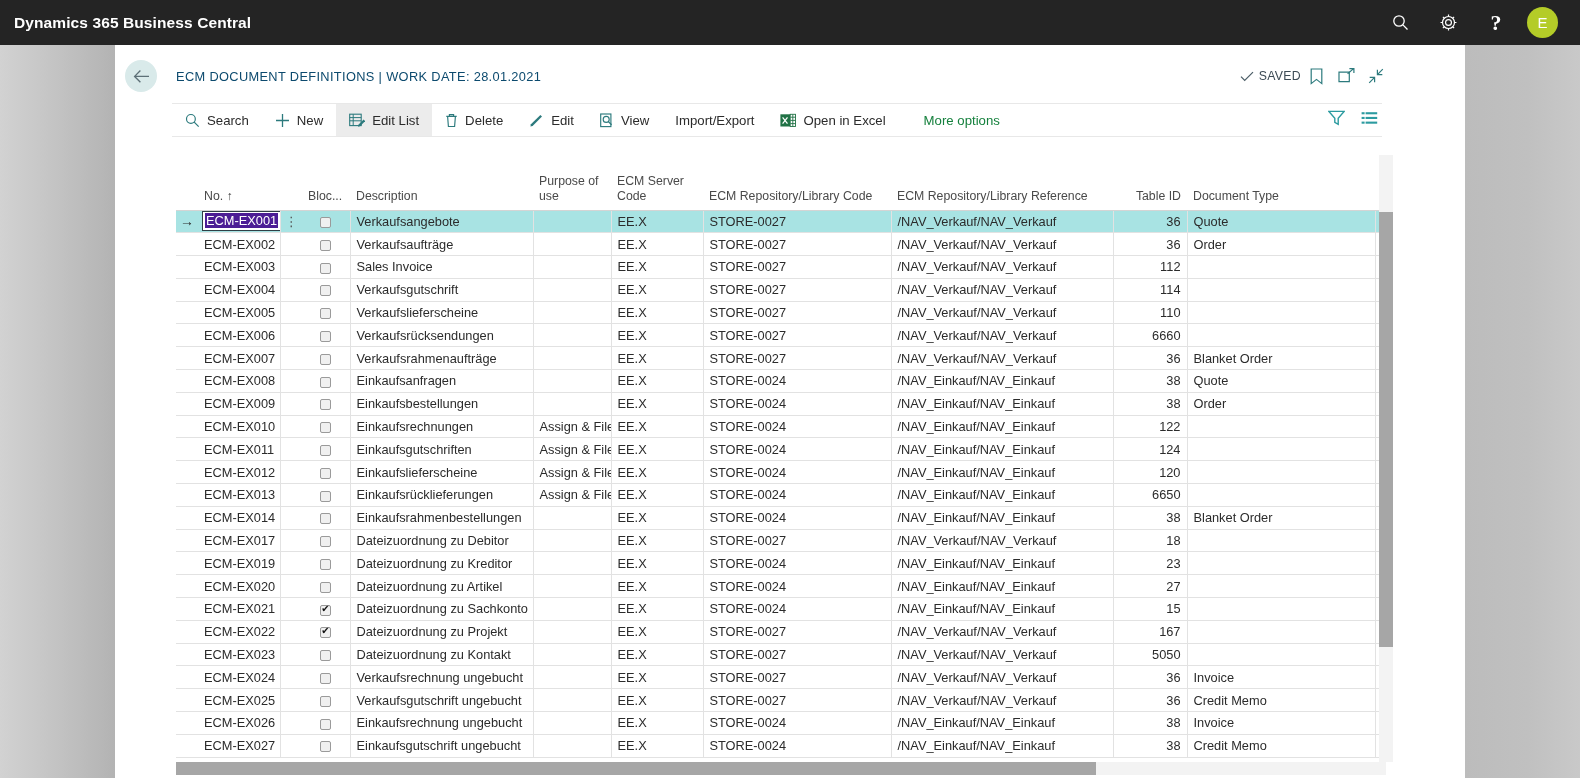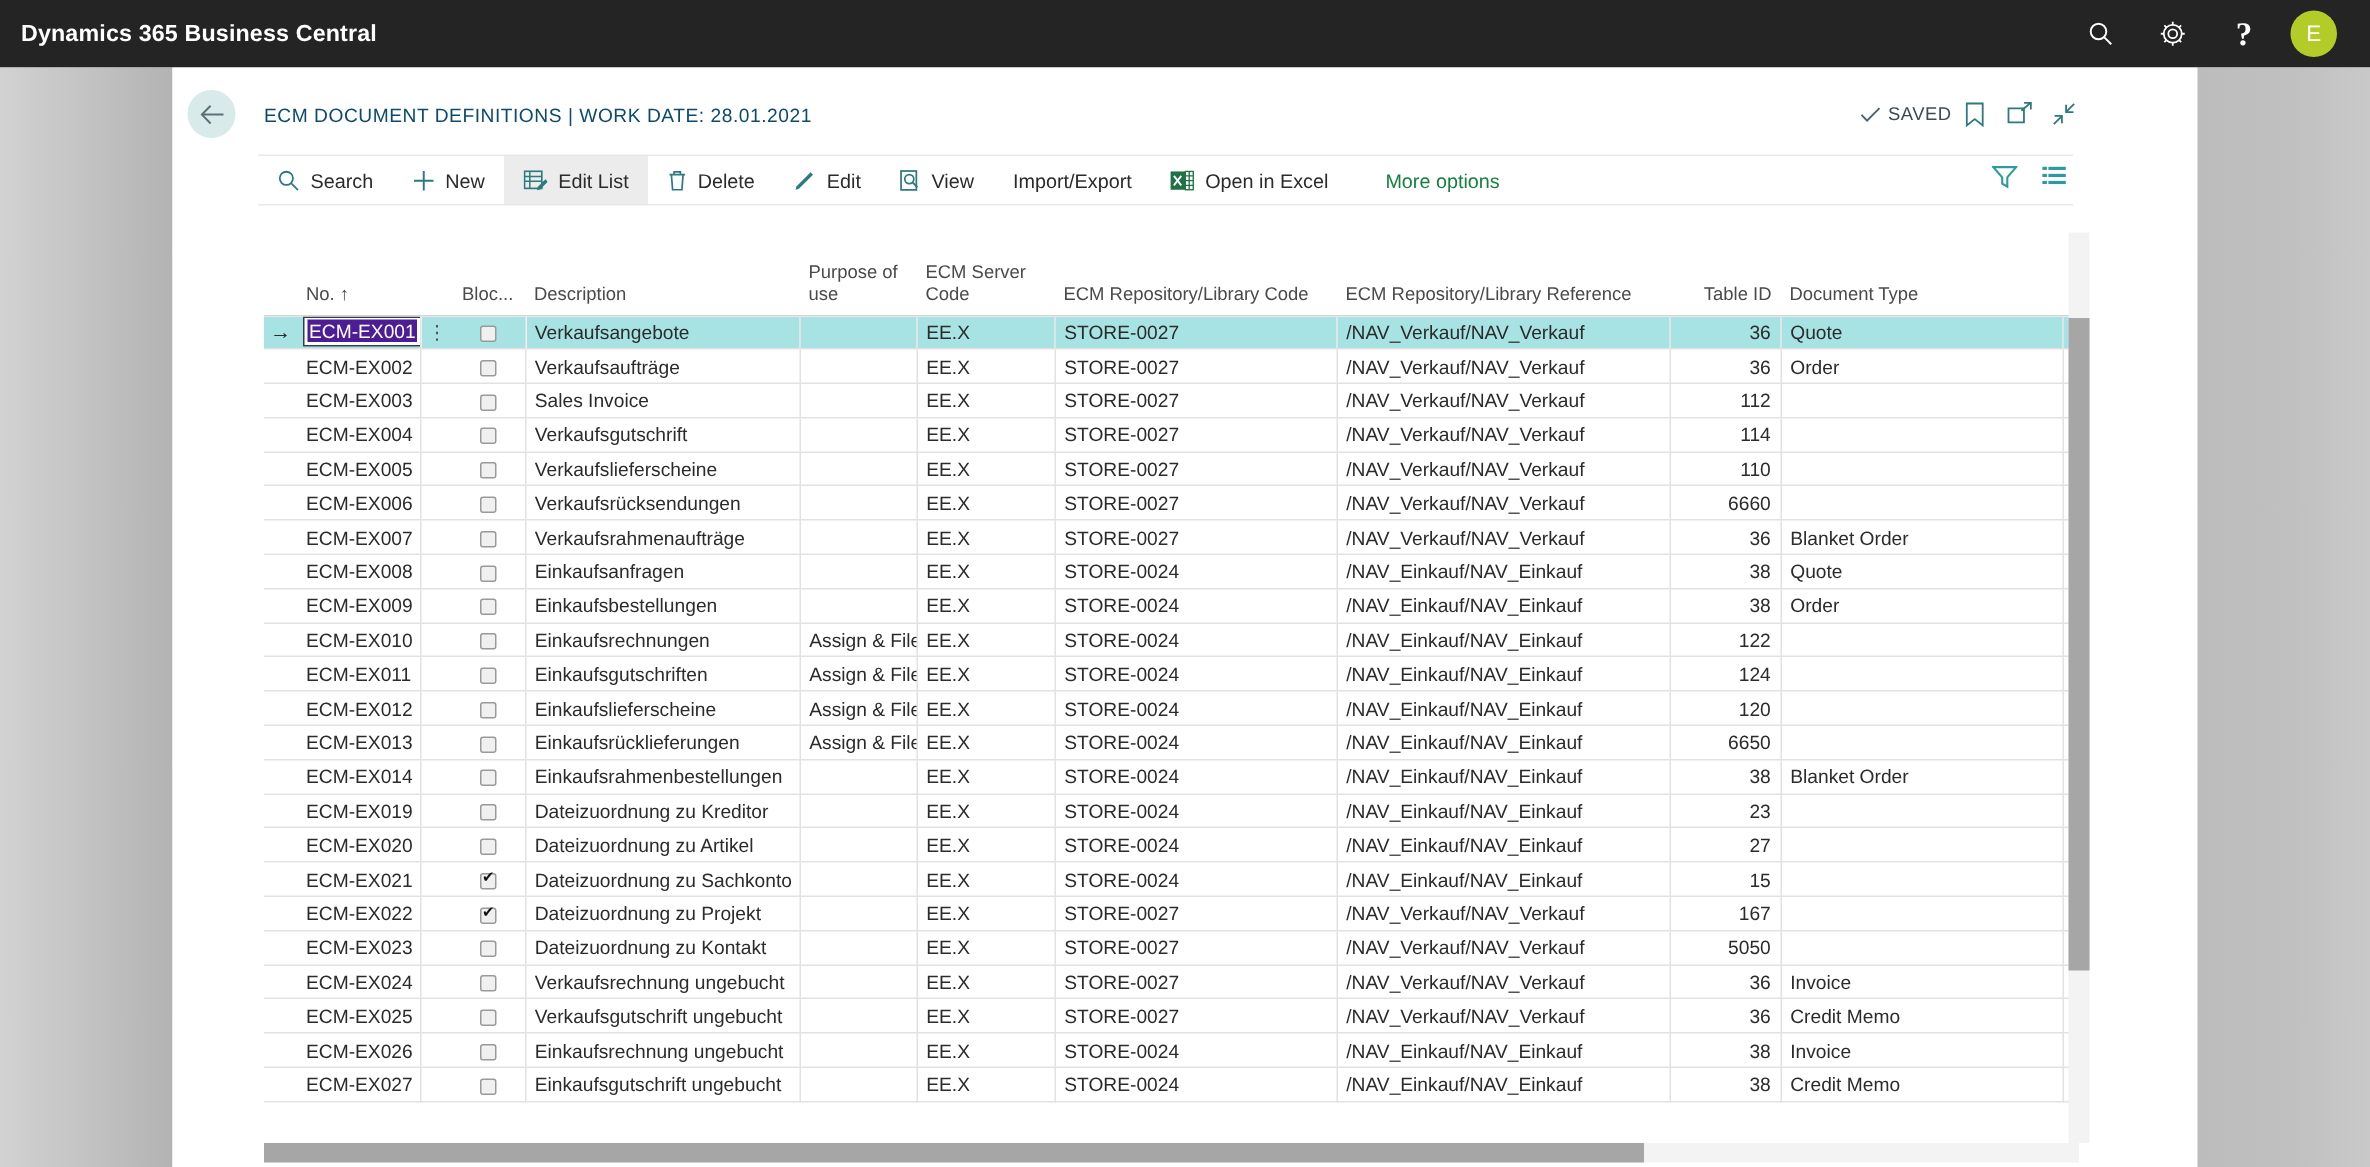--- a/index.html
+++ b/index.html
@@ -597,20 +597,34 @@
           <td></td>
           <td>EE.X</td>
           <td>STORE-0024</td>
           <td>/NAV_Einkauf/NAV_Einkauf</td>
           <td class="num">38</td>
           <td>Blanket Order</td>
           <td>A</td>
         </tr>
         <tr>
           <td class="ind"></td>
+          <td>ECM-EX017</td>
+          <td class="dots"></td>
+          <td class="blk"><span class="chk"></span></td>
+          <td>Dateizuordnung zu Debitor</td>
+          <td></td>
+          <td>EE.X</td>
+          <td>STORE-0027</td>
+          <td>/NAV_Verkauf/NAV_Verkauf</td>
+          <td class="num">18</td>
+          <td></td>
+          <td></td>
+        </tr>
+        <tr>
+          <td class="ind"></td>
           <td>ECM-EX019</td>
           <td class="dots"></td>
           <td class="blk"><span class="chk"></span></td>
           <td>Dateizuordnung zu Kreditor</td>
           <td></td>
           <td>EE.X</td>
           <td>STORE-0024</td>
           <td>/NAV_Einkauf/NAV_Einkauf</td>
           <td class="num">23</td>
           <td></td>

